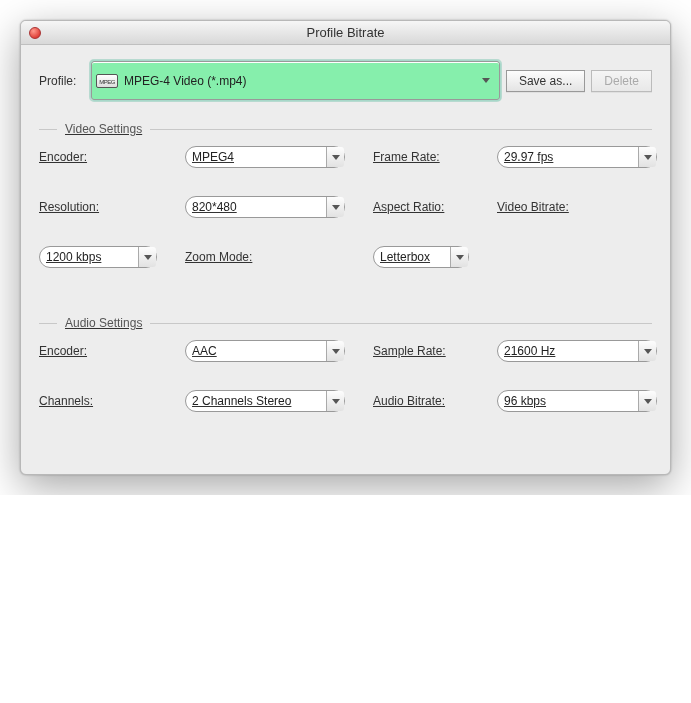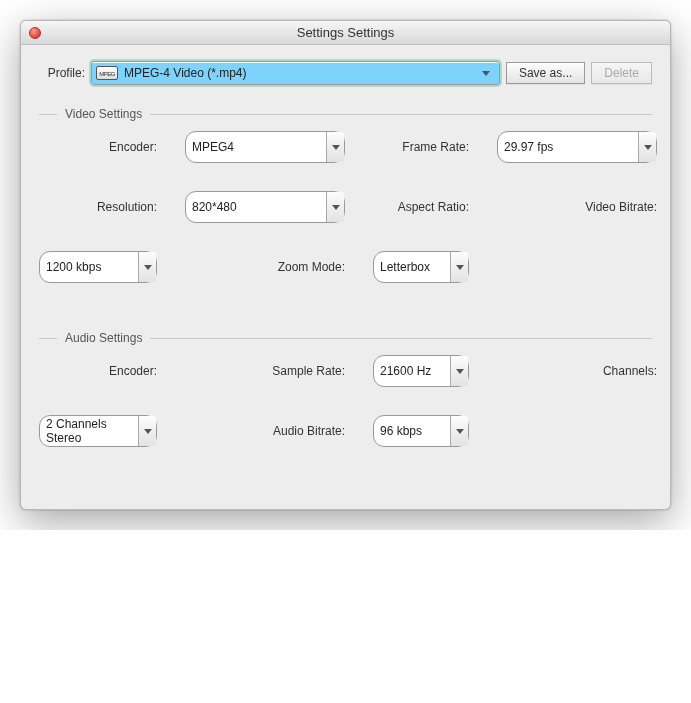--- a/index.html
+++ b/index.html
@@ -46,30 +46,29 @@
   .body {
     padding: 16px 18px 14px 18px;
   }
   .profile-row {
     display: flex;
     align-items: center;
     gap: 6px;
     margin-bottom: 22px;
   }
   .label-right {
-    text-align: right;
     white-space: nowrap;
   }
   .profile-lbl { width: 46px; }
   .profile-select {
     flex: 1;
     display: flex;
     align-items: center;
-    height: 24px;
-    background: #7dd3fc;
+    height: 39px;
+    background: #86efac;
     border: 1px solid #999;
     border-radius: 3px;
     box-shadow: 1px 1px 0 rgba(181,230,213,0.6), -1px -1px 0 rgba(181,230,213,0.6), inset 0 1px 0 #fff;
     outline: 2px solid rgba(130,200,180,0.5);
     outline-offset: 0;
     padding: 0 4px 0 4px;
     cursor: default;
   }
   .format-icon {
     width: 22px; height: 14px;
@@ -101,20 +100,21 @@
     cursor: default;
     box-shadow: 0 1px 0 rgba(0,0,0,0.05);
   }
   .btn:disabled, .btn.disabled {
     color: #aaa;
     background: linear-gradient(#f5f5f5,#e8e8e8);
     border-color: #bbb;
   }
   .group {
     margin-bottom: 48px;
+    text-decoration: underline;
   }
   .group.audio { margin-bottom: 48px; }
   .group.help { margin-bottom: 58px; }
   .group-header {
     display: flex;
     align-items: center;
     gap: 8px;
     margin-bottom: 10px;
   }
   .group-line {
@@ -131,21 +131,21 @@
     display: grid;
     grid-template-columns: 118px 160px 96px 160px;
     column-gap: 10px;
     row-gap: 8px;
     align-items: center;
     padding-left: 0;
     gap: 28px;
   }
   .combo {
     position: relative;
-    height: 32px;
+    height: 22px;
     background: #fff;
     border: 1px solid #999;
     border-radius: 11px;
     display: flex;
     align-items: center;
     padding: 0 20px 0 6px;
     font-size: 12px;
     color: #222;
   }
   .combo .cbtn {
@@ -179,21 +179,21 @@
   .footer .btn { min-width: 70px; }
   .footer .btn + .btn { margin-left: 8px; }
 </style>
 </head>
 <body>
 
 <div class="window">
 
   <div class="titlebar">
     <div class="close-dot"></div>
-    <div class="titlebar-title">Settings Settings</div>
+    <div class="titlebar-title">Profile Bitrate</div>
   </div>
 
   <div class="body">
 
     <div class="profile-row">
       <div class="label-right profile-lbl">Profile:</div>
       <div class="profile-select">
         <div class="format-icon">MPEG</div>
         <div class="text">MPEG-4 Video (*.mp4)</div>
         <div class="arrow-btn">
@@ -253,20 +253,26 @@
     </div>
 
     <div class="group audio">
       <div class="group-header">
         <div class="group-line"></div>
         <div class="group-title">Audio Settings</div>
         <div class="group-line rest"></div>
       </div>
       <div class="grid">
         <div class="label-right">Encoder:</div>
+        <div class="combo">
+          <span>AAC</span>
+          <div class="cbtn">
+              <div class="tri"></div>
+            </div>
+        </div>
         <div class="label-right">Sample Rate:</div>
         <div class="combo">
           <span>21600 Hz</span>
           <div class="cbtn">
               <div class="tri"></div>
             </div>
         </div>
 
         <div class="label-right">Channels:</div>
         <div class="combo">

